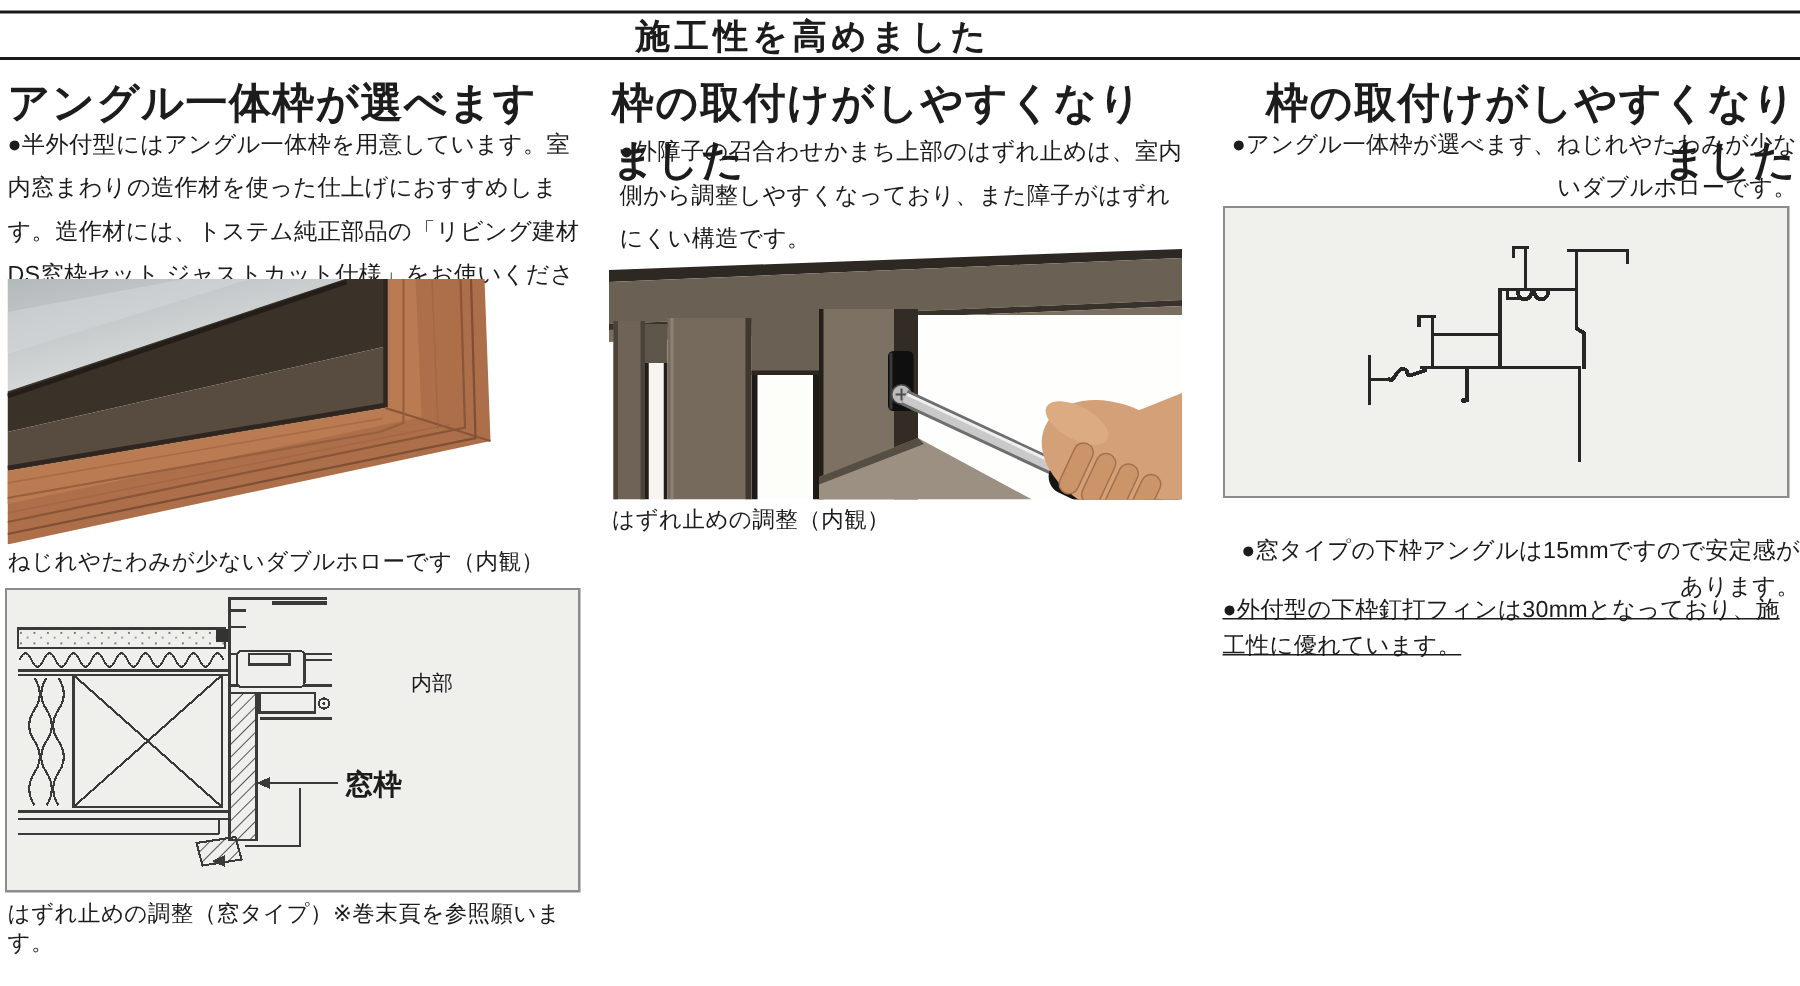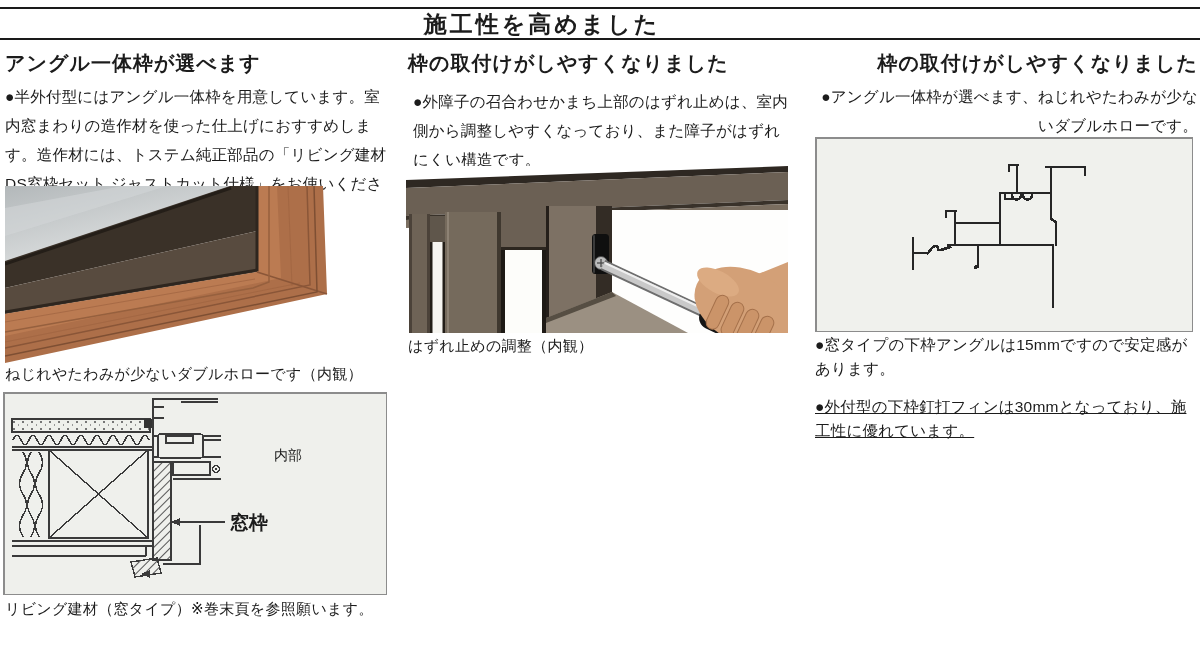--- a/index.html
+++ b/index.html
@@ -10,21 +10,21 @@
   .abs{position:absolute;}
   
   .rule{position:absolute;left:0;width:1200px;height:2px;background:#1a1a1a;}
   .rule.top{top:7px;}
   .rule.bottom{top:38px;}
   .page-title{
     position:absolute;top:9px;left:0;width:1084px;text-align:center;
     font-size:23px;font-weight:700;letter-spacing:3px;
   }
   
-  .col-heading{position:absolute;top:50px;font-size:20px;font-weight:700;letter-spacing:1px;}
+  .col-heading{position:absolute;top:50px;font-size:28px;font-weight:700;letter-spacing:1px;}
   .col-body{position:absolute;top:82px;font-size:15.5px;line-height:29px;letter-spacing:0.2px;}
   .caption{position:absolute;font-size:15px;letter-spacing:0.3px;}
   .c1{left:5px;width:386px;}
   .c2{left:408px;width:383px;}
   .c3{left:815px;width:383px;text-align:right;}
   .bullet-p{position:absolute;left:815px;width:385px;font-size:15.5px;line-height:24px;letter-spacing:0.2px;}
   svg{display:block;}
   .diagram-frame{shape-rendering:crispEdges;}
 </style>
 </head>
@@ -123,21 +123,21 @@
       <polygon points="128,170 154,166 158,181 132,185" fill="url(#hatch)"></polygon>
       <polyline points="197,133 197,172 160,172"></polyline>
       <polygon points="138,182 147,178 147,186" fill="#3a3a3a" stroke="none"></polygon>
 
       <polygon points="168,130 177,126 177,134" fill="#3a3a3a" stroke="none"></polygon>
       <line x1="177" y1="130" x2="222" y2="130"></line>
     </g>
     <text x="271" y="68" font-size="14" fill="#1c1c1c">内部</text>
     <text x="227" y="137" font-size="19" font-weight="bold" fill="#1c1c1c">窓枠</text>
   </svg>
-  <div class="caption c1" style="top:600px;">リビング建材（窓タイプ）※巻末頁を参照願います。</div>
+  <div class="caption c1" style="top:600px;">はずれ止めの調整（窓タイプ）※巻末頁を参照願います。</div>
 
   <h2 class="col-heading c2" style="margin:0;">枠の取付けがしやすくなりました</h2>
   <p class="col-body c2" style="margin:5px;">●外障子の召合わせかまち上部のはずれ止めは、室内側から調整しやすくなっており、また障子がはずれにくい構造です。</p>
 
   <svg class="abs" style="left:406px;top:166px;" width="382" height="167" viewBox="0 0 382 167">
     <rect x="0" y="0" width="382" height="167" fill="#ffffff"></rect>
 
     <polygon points="0,14 382,0 382,6 0,22" fill="#2e2822"></polygon>
     <polygon points="0,22 382,6 382,34 0,50" fill="#6b6054"></polygon>
     <polygon points="0,50 382,34 382,38 0,54" fill="#39322a"></polygon>
@@ -234,16 +234,16 @@
       <line x1="236" y1="56" x2="236" y2="30"></line>
       <line x1="231" y1="30" x2="270" y2="30"></line>
       <line x1="270" y1="30" x2="270" y2="38"></line>
 
       <line x1="238" y1="108" x2="238" y2="170"></line>
       <line x1="163" y1="108" x2="163" y2="130"></line>
       <circle cx="161" cy="130" r="2" fill="#262626" stroke="none"></circle>
     </g>
   </svg>
 
-  <p class="bullet-p" style="top:333px;margin:0;">●窓タイプの下枠アングルは15mmですので安定感があります。</p>
+  <p class="bullet-p" style="top:356px;margin:0;text-align:right;">●窓タイプの下枠アングルは15mmですので安定感があります。</p>
   <p class="bullet-p" style="top:395px;margin:0;text-decoration:underline;">●外付型の下枠釘打フィンは30mmとなっており、施工性に優れています。</p>
 
 </div>
 
 </body></html>

